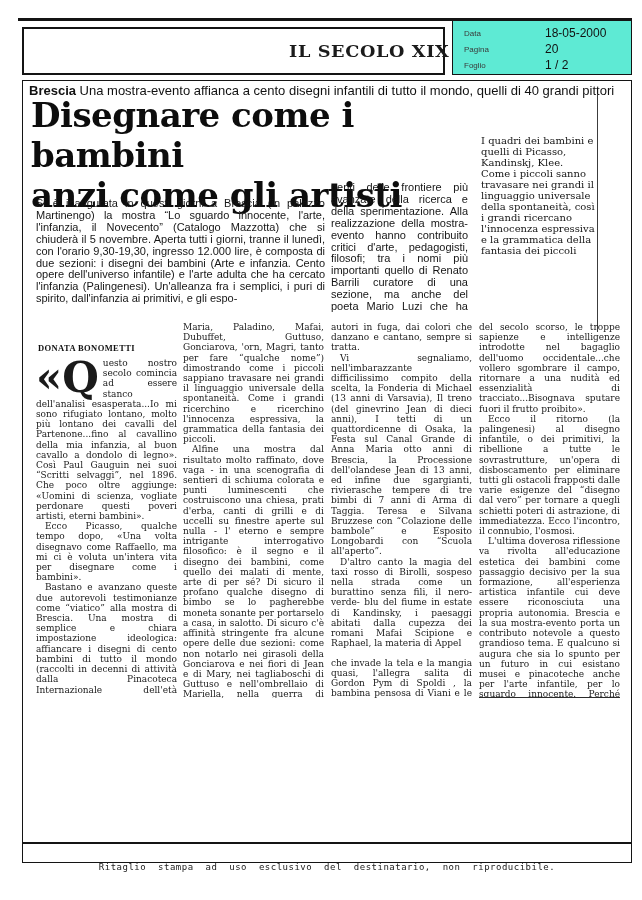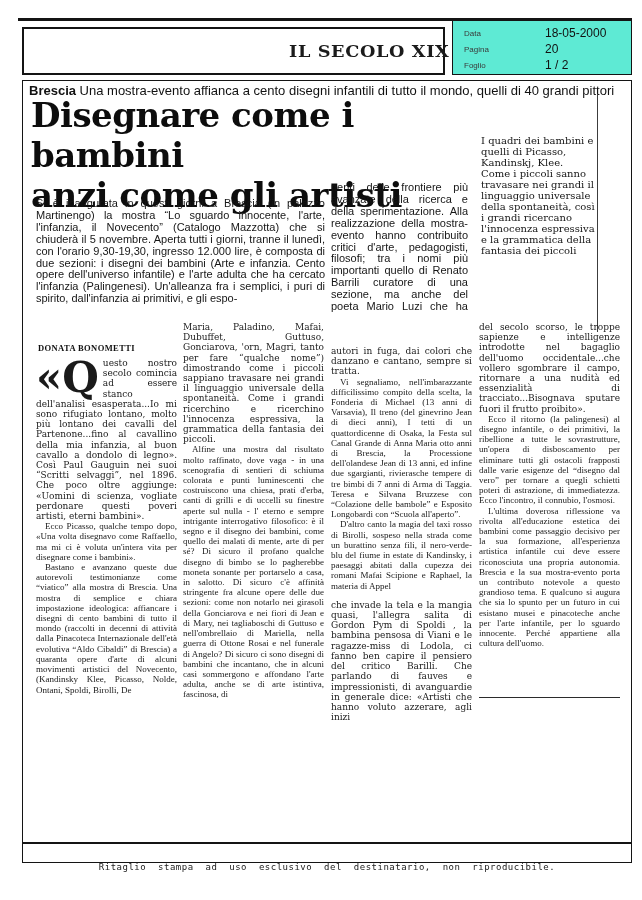--- a/index.html
+++ b/index.html
@@ -36,24 +36,24 @@
   .intro-col1{position:absolute;left:13px;top:117px;width:289px;height:132px;overflow:hidden;}
   .intro-col2{position:absolute;left:308px;top:101px;width:137px;height:132px;overflow:hidden;}
 
   .byline{position:absolute;left:15px;top:262px;
           font-family:Liberation Serif, serif;font-weight:bold;font-size:8.5px;
           letter-spacing:.4px;color:#0f0f0f;}
 
   .bodycol{font-size:9px;line-height:10.2px;text-align:justify;color:#1a1a1a;overflow:hidden;}
   .col1{position:absolute;left:13px;top:277px;width:141px;height:338px;}
   .col2{position:absolute;left:160px;top:241px;width:141px;height:376px;}
-  .col3{position:absolute;left:308px;top:241px;width:141px;height:376px;margin-top:24px;}
+  .col3{position:absolute;left:308px;top:241px;width:141px;height:376px;}
   .col4{position:absolute;left:456px;top:241px;width:141px;height:376px;}
   .bodycol p{margin:0;}
-  .bodycol p.indent{text-indent:9px;font-family:Liberation Serif, serif;}
+  .bodycol p.indent{text-indent:9px;}
   .bodycol p.cont{margin-top:9px;}
   .dropcap{float:left;font-family:"DejaVu Serif",serif;font-weight:bold;
            font-size:42px;line-height:38px;padding:1px 4px 0 0;}
 
   .endrule{position:absolute;left:456px;top:616px;width:141px;height:1px;background:#2b2b2b;}
 
   
   .strip{left:22px;top:843px;width:610px;height:18px;border:1.5px solid #141414;
          text-align:center;font-family:"DejaVu Sans Mono",monospace;font-size:9px;
          letter-spacing:.5px;word-spacing:6px;color:#222;padding-top:18px;}

